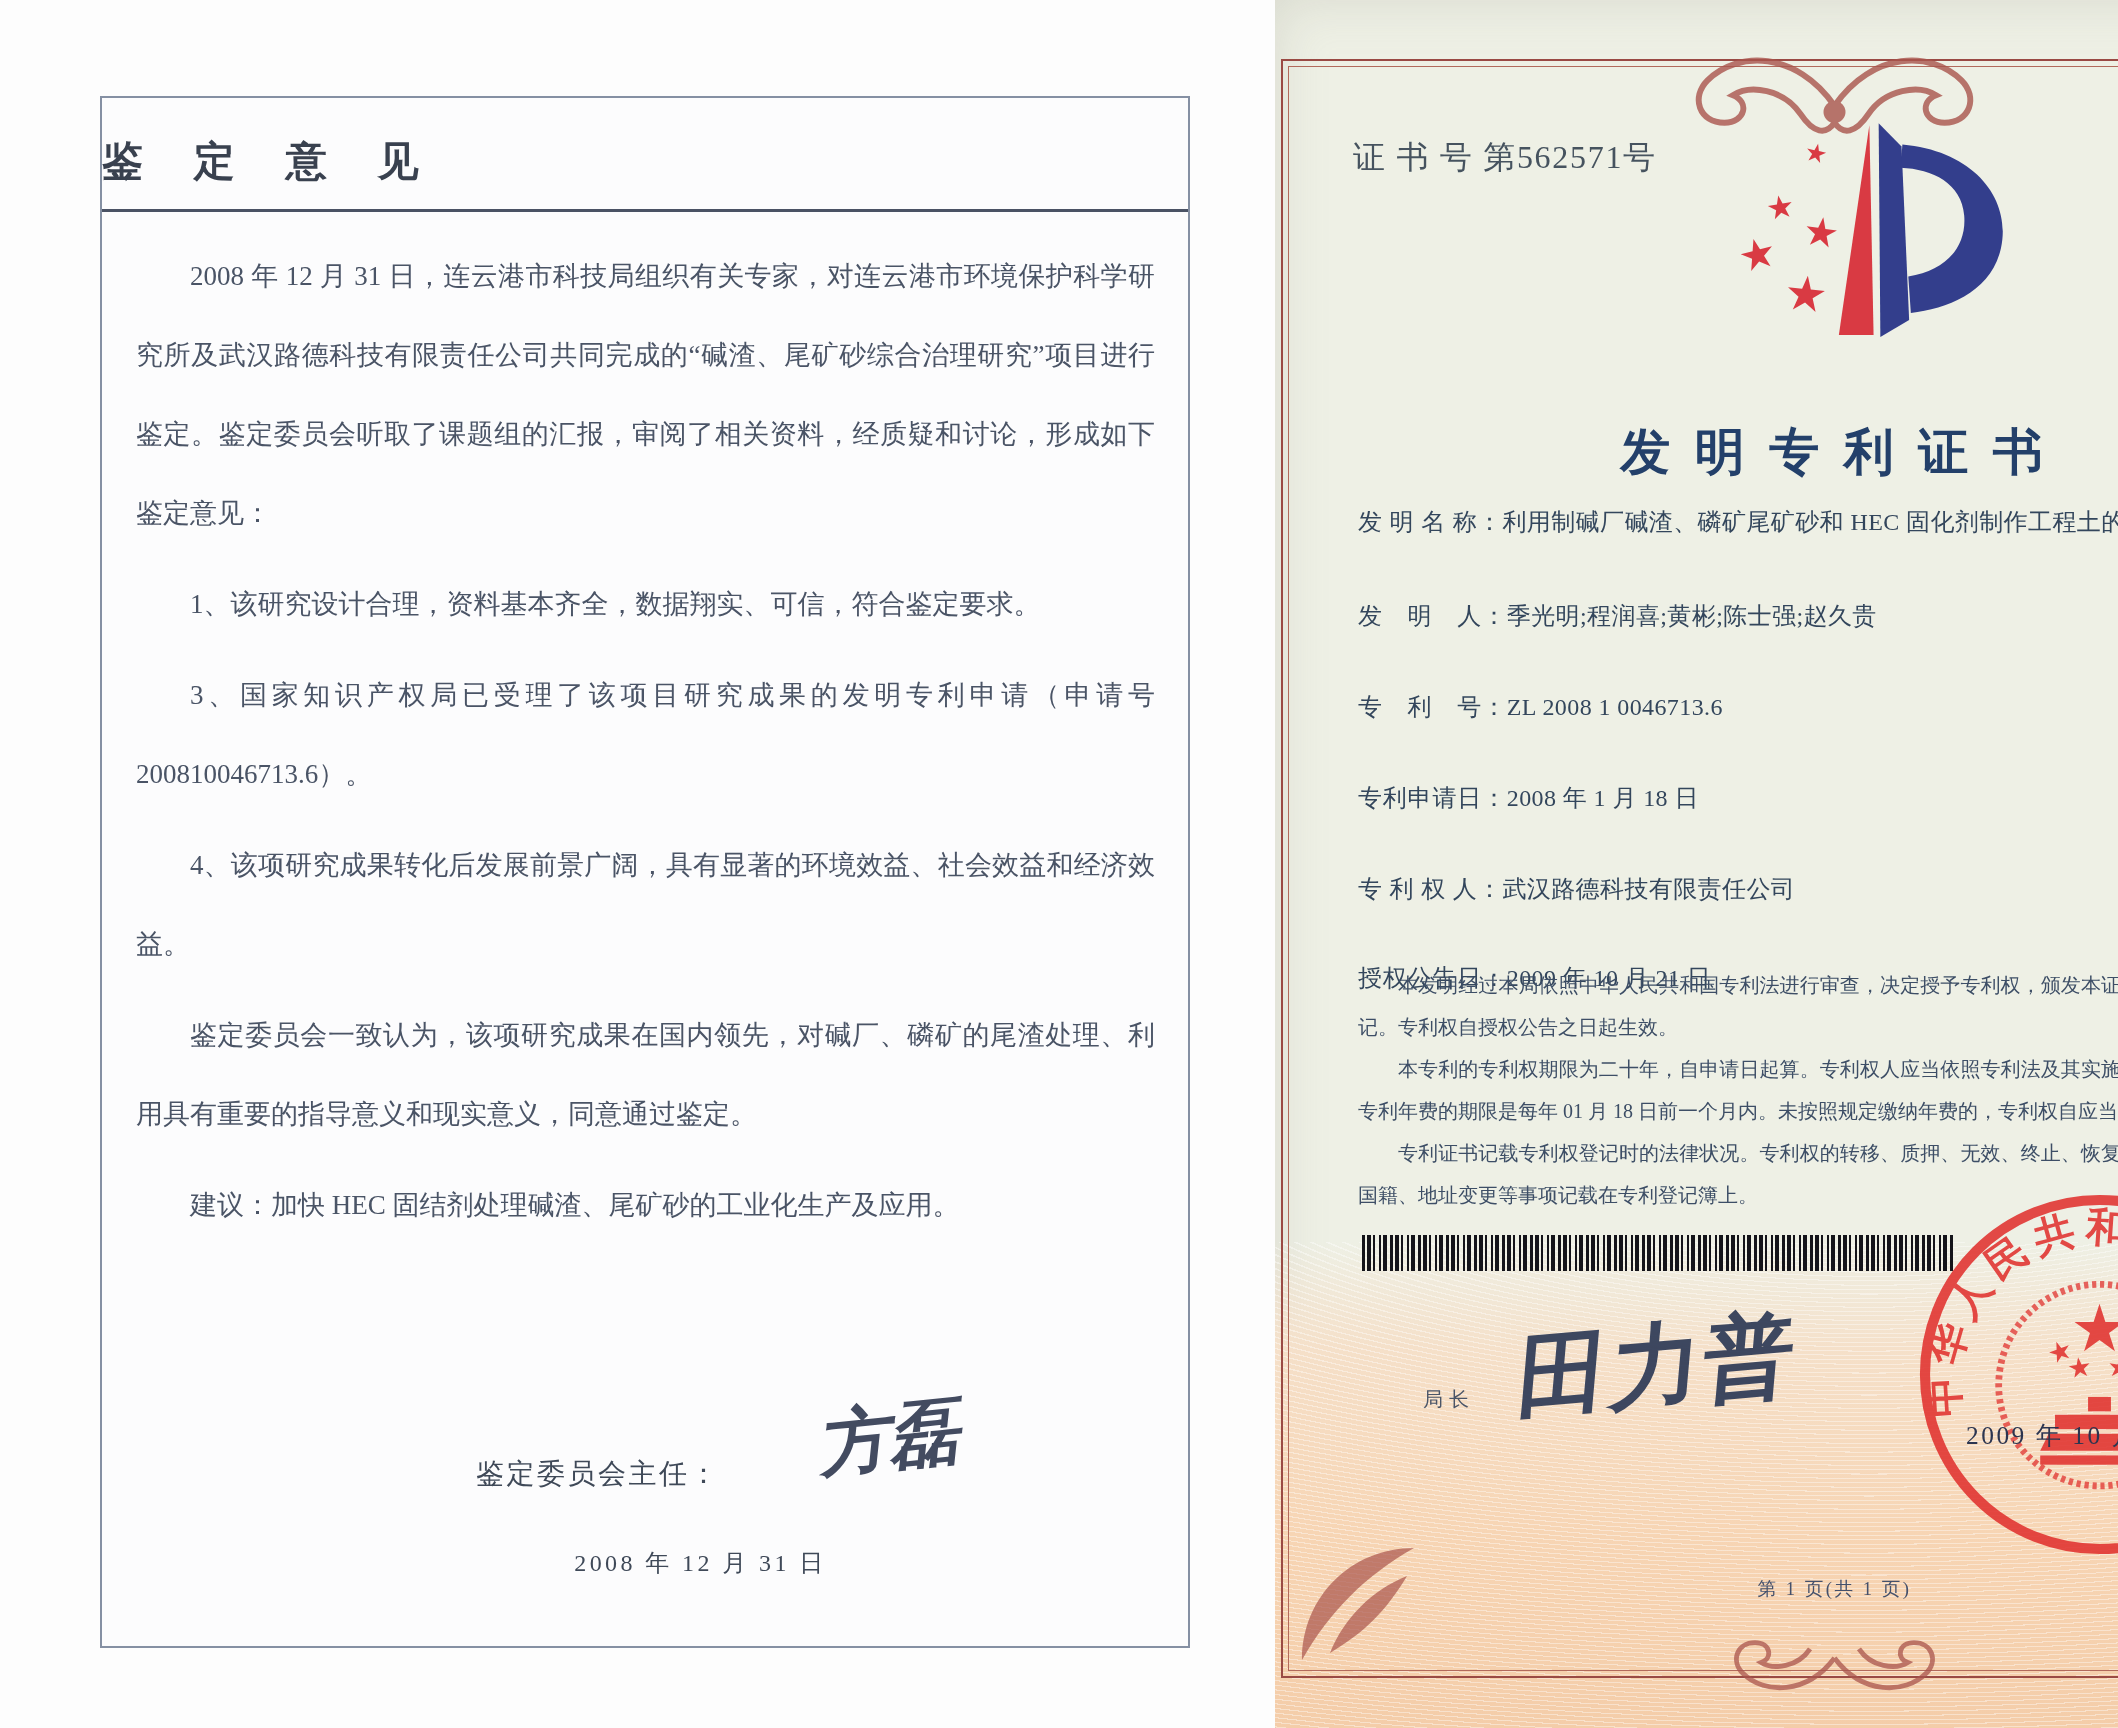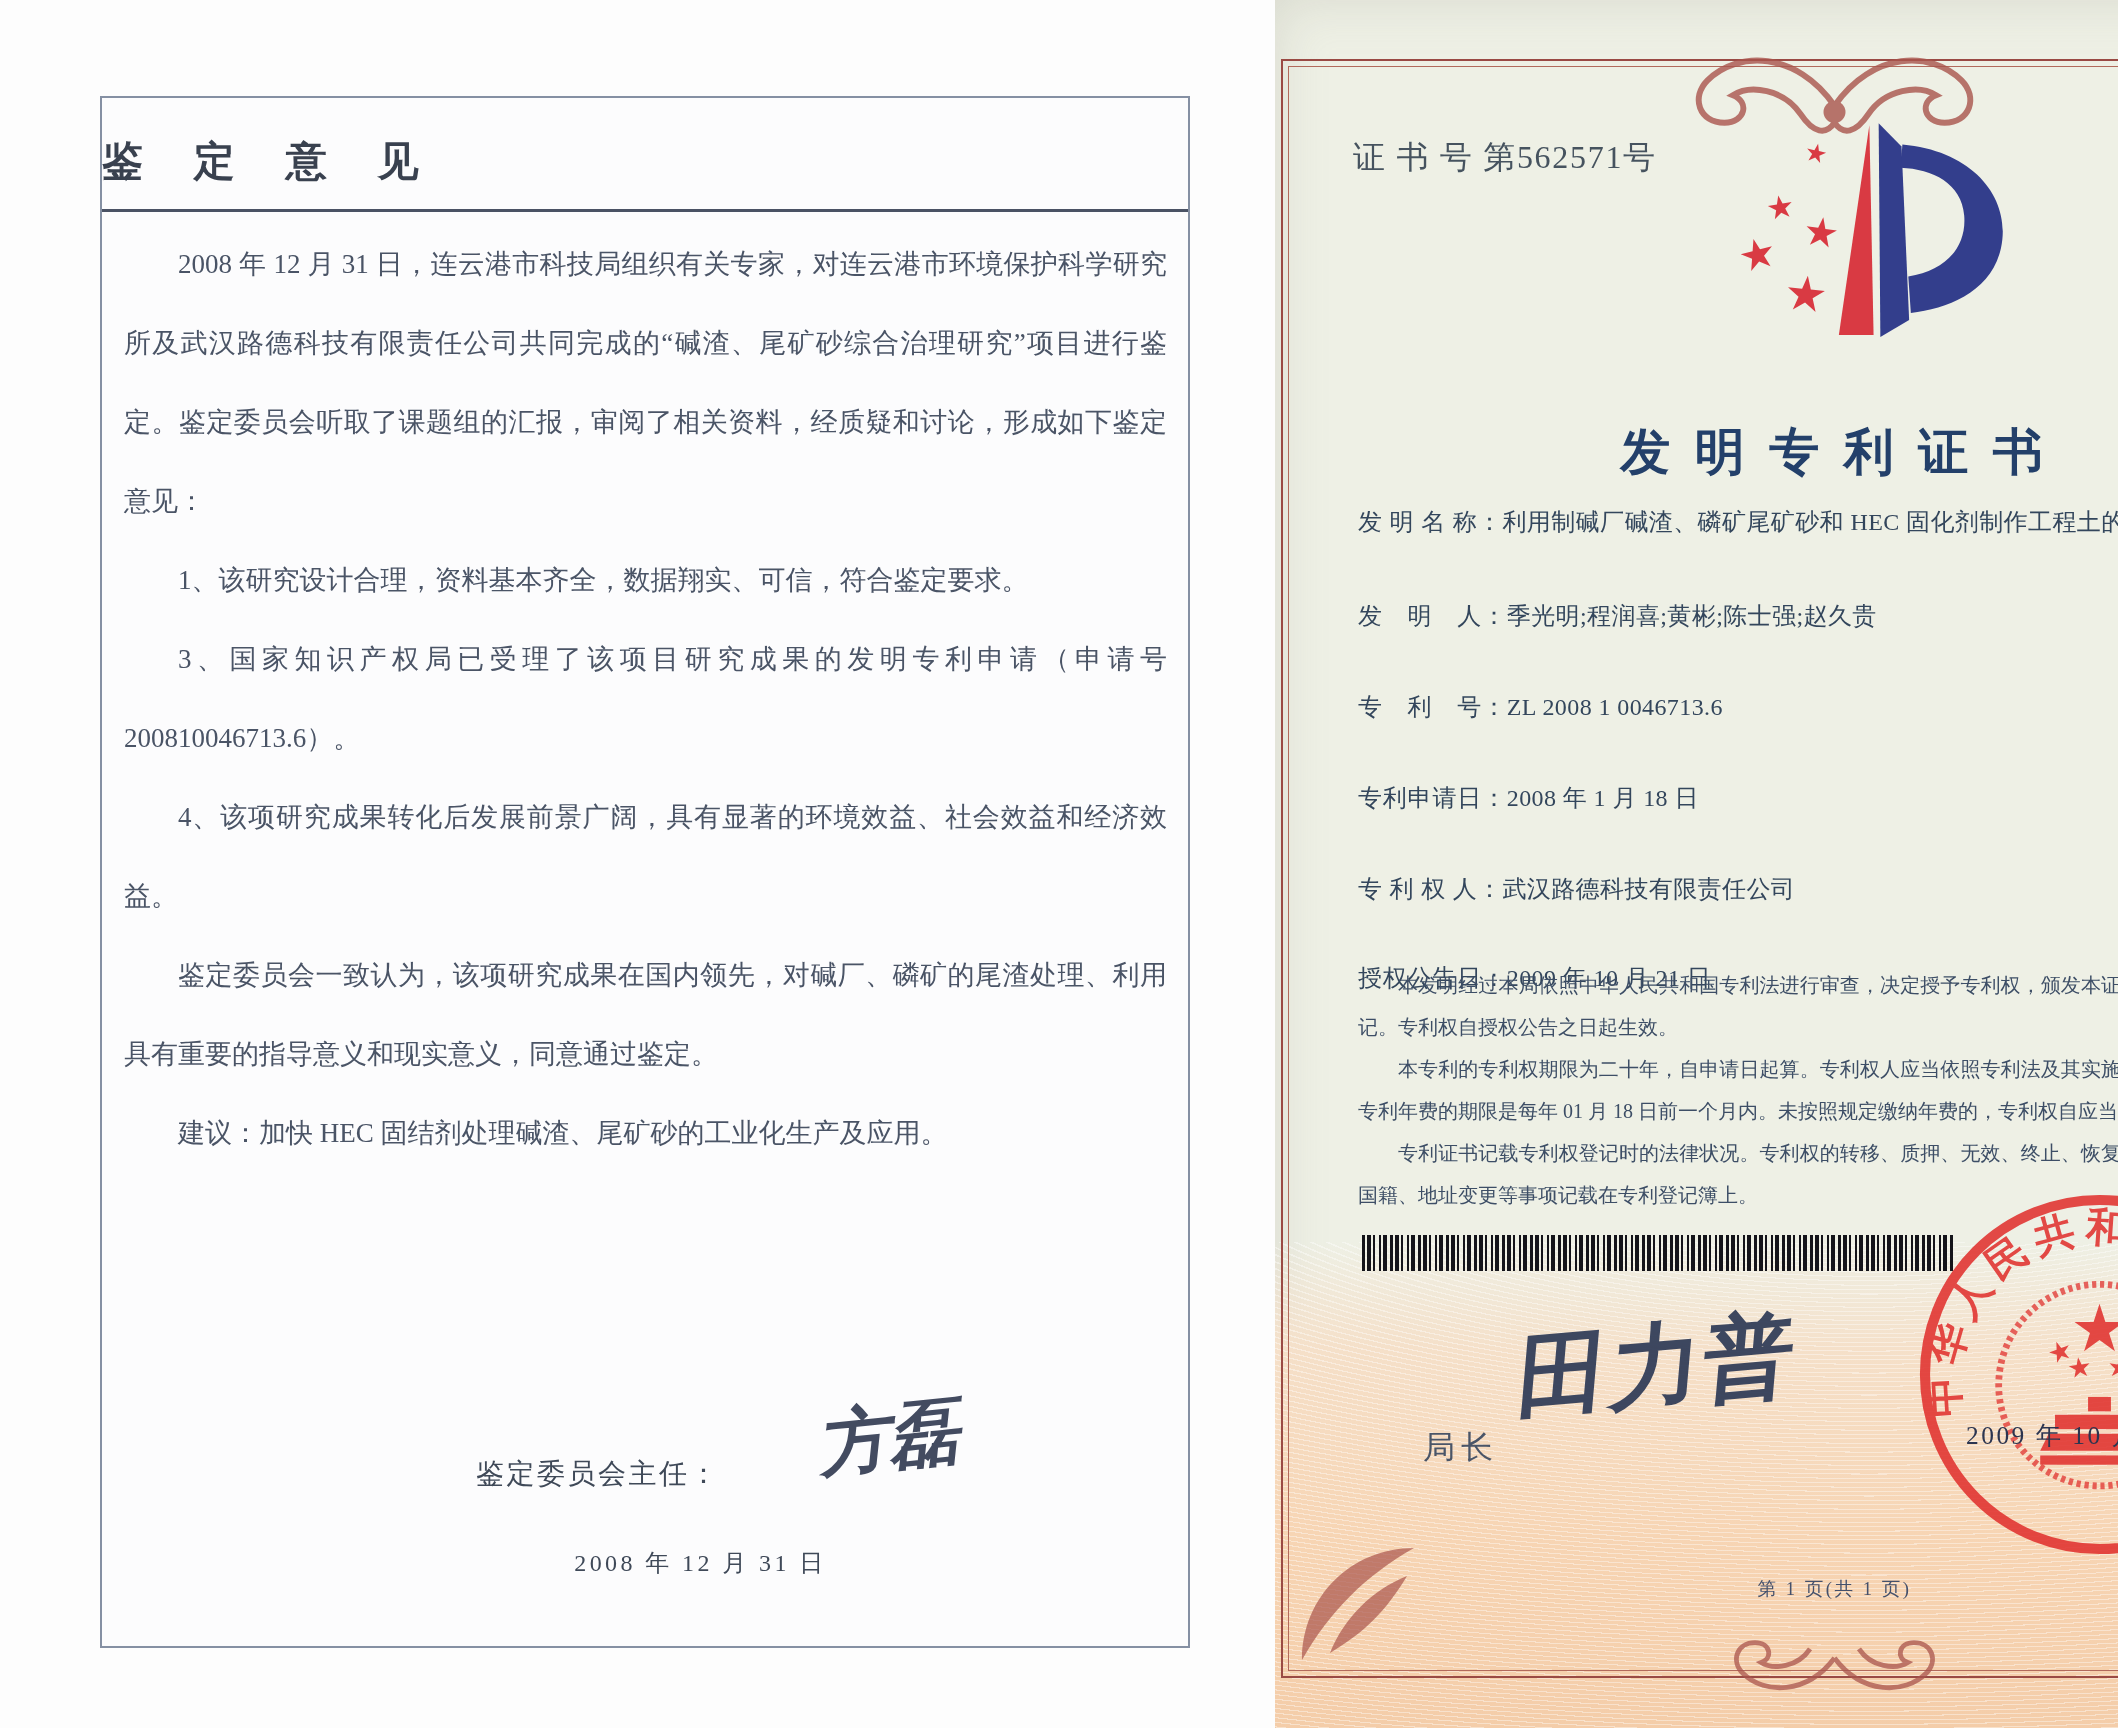--- a/index.html
+++ b/index.html
@@ -8,21 +8,21 @@
 
   
   #appraisal-page{position:absolute;left:0;top:0;width:1275px;height:1729px;background:#fdfdfd;}
   #appraisal-frame{position:absolute;left:100px;top:96px;width:1090px;height:1552px;
           border:2.1px solid #8590a3;background:#fcfcfd;box-sizing:border-box;}
   #appraisal-title{position:absolute;left:0;top:36px;width:100%;
           font-size:41px;font-weight:bold;letter-spacing:20.3px;color:#39414f;}
   #appraisal-title-rule{position:absolute;left:0;top:111px;width:100%;height:2.5px;background:#4a5264;}
   #appraisal-body{position:absolute;left:22px;top:127px;width:1043px;
           font-size:27px;line-height:79px;color:#4a5466;text-align:justify;}
-  #appraisal-body p{margin:0;text-indent:2em;}
+  #appraisal-body p{margin:12px;text-indent:2em;}
   #signature-row{position:absolute;left:22px;top:1309px;width:1043px;height:127px;}
   #sig-label{position:absolute;left:352px;top:48px;font-size:28px;color:#3f4958;letter-spacing:2.5px;}
   #sig-name{position:absolute;left:699px;top:-17px;font-size:72px;color:#2f3850;
           transform:rotate(-6deg) skewX(-12deg);font-weight:bold;letter-spacing:-2.5px;opacity:.9;}
   #appraisal-date{position:absolute;left:22px;top:1449px;width:1043px;text-align:center;
           font-size:24px;color:#3f4958;letter-spacing:3.4px;text-indent:110px;}
 
   
   #certificate-photo{position:absolute;left:1275px;top:0;width:1188px;height:1729px;
           background:#eef0e5;box-shadow:inset 0 0 51px rgba(150,150,140,.25);}
@@ -50,21 +50,21 @@
   #legal-block{position:absolute;left:83px;top:964px;width:1004px;
           font-size:20px;line-height:42px;color:#3d4e66;text-align:justify;}
   #legal-block p{margin:0;text-indent:2em;}
 
   #barcode{position:absolute;left:87px;top:1235px;width:593px;height:36px;
       background:
         repeating-linear-gradient(90deg,#14141a 0 3px,transparent 3px 4.7px,#14141a 4.7px 9px,
           transparent 9px 11.4px,#14141a 11.4px 13px,transparent 13px 17px,#14141a 17px 18.6px,
           transparent 18.6px 21px,#14141a 21px 25.4px,transparent 25.4px 28px);}
 
-  #director-label{position:absolute;left:148px;top:1386px;font-size:32px;color:#4a5568;letter-spacing:6px;margin-top:40px;}
+  #director-label{position:absolute;left:148px;top:1386px;font-size:20px;color:#4a5568;letter-spacing:6px;}
   #director-signature{position:absolute;left:242px;top:1305px;font-size:91px;color:#2e3a56;
           transform:rotate(-5deg) skewX(-10deg);font-weight:bold;letter-spacing:2.5px;opacity:.92;}
 
   #issue-date{position:absolute;left:691px;top:1419px;font-size:25.4px;color:#2c3550;
           letter-spacing:2.5px;z-index:5;}
   #page-footer{position:absolute;left:0;top:1576px;width:1119px;text-align:center;
           font-size:18.6px;color:#44506b;letter-spacing:2.5px;}
   #red-seal{position:absolute;left:636px;top:1186px;width:377px;height:377px;opacity:.88;}
 </style>
 </head>

